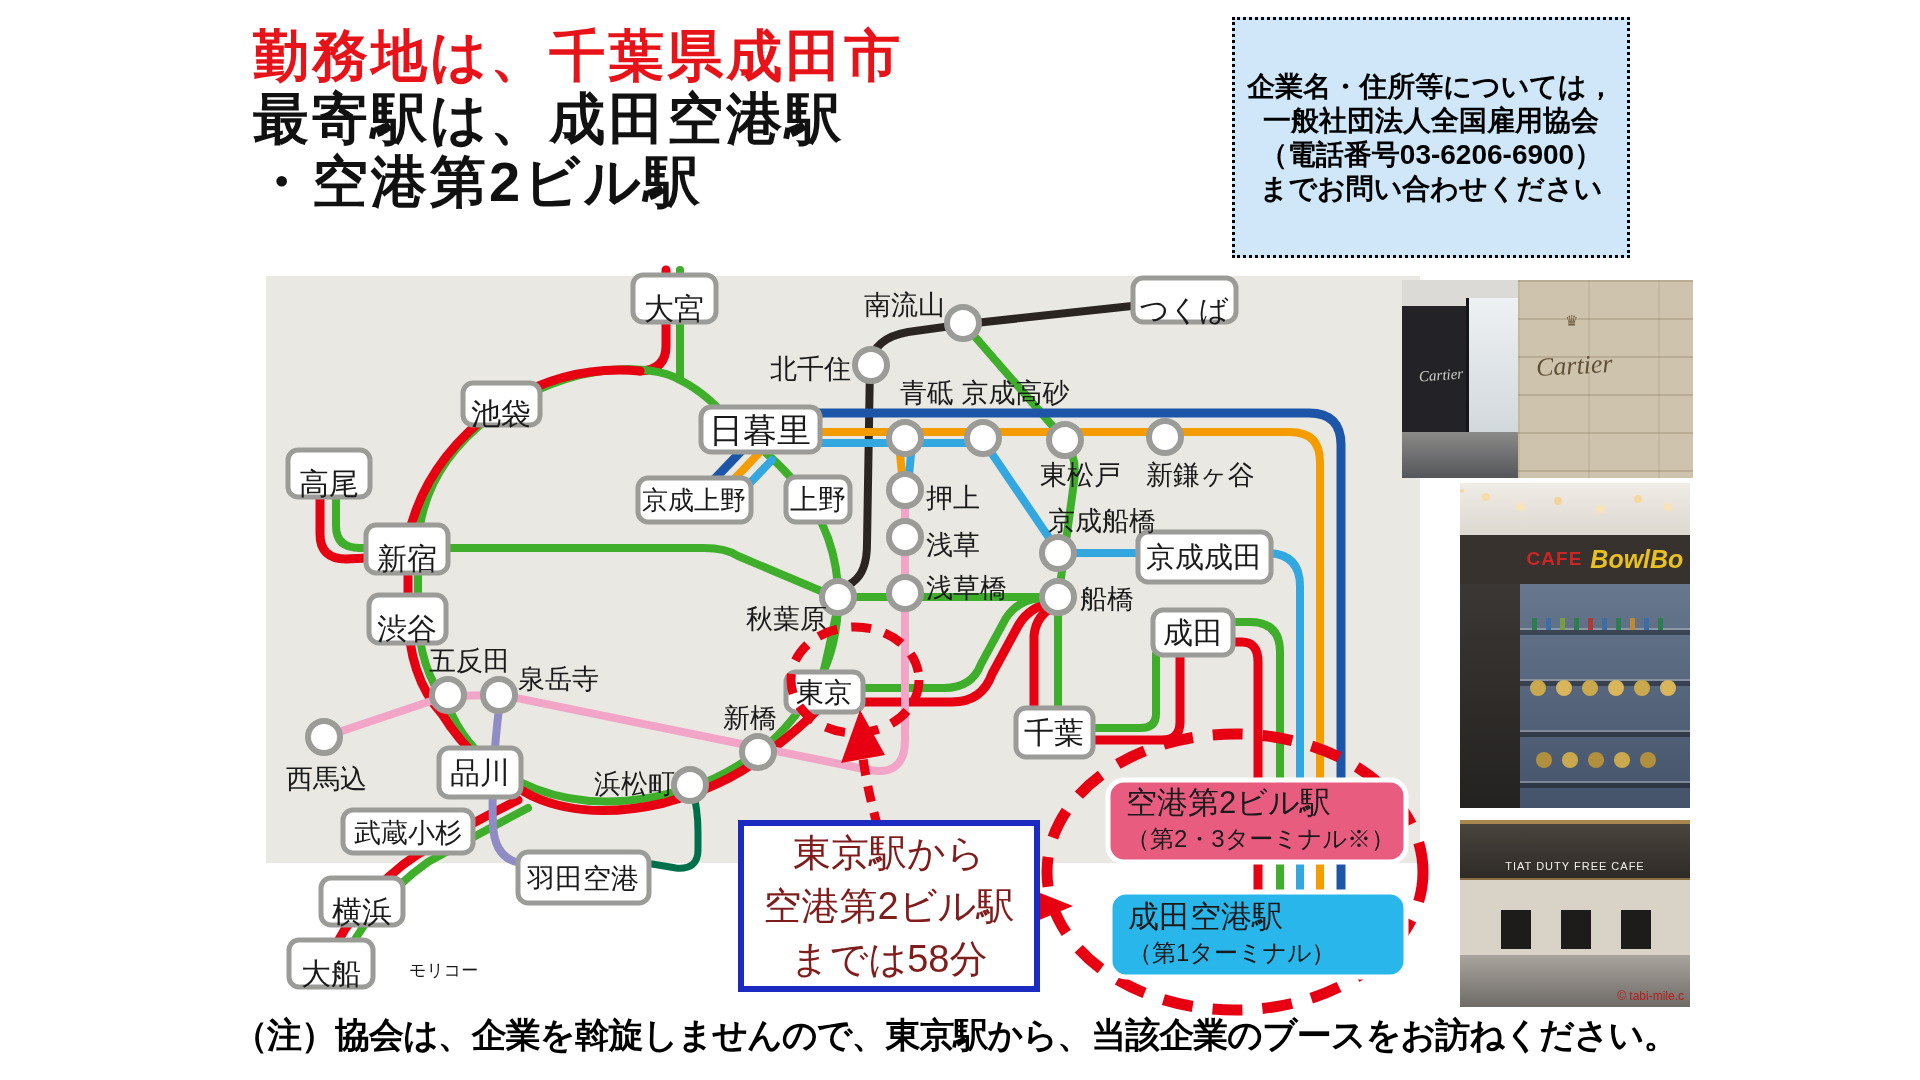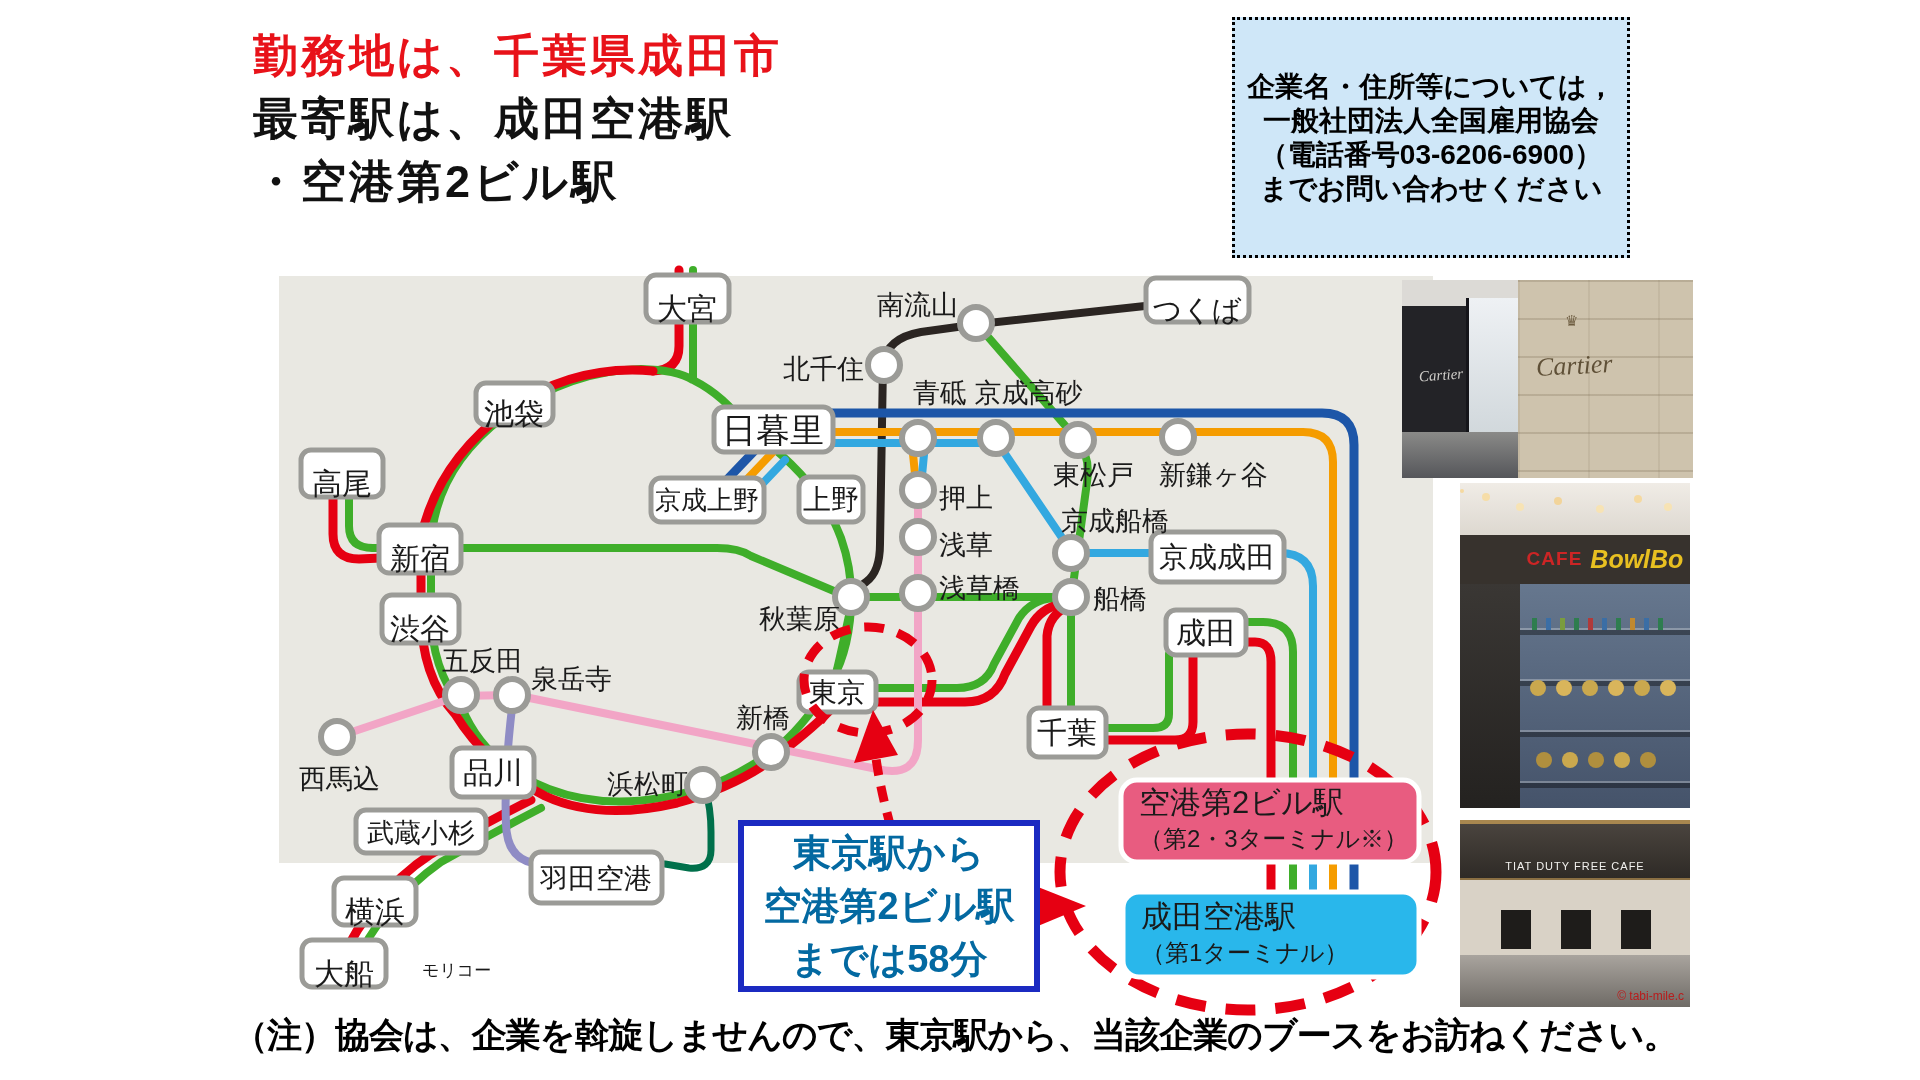--- a/index.html
+++ b/index.html
@@ -1,38 +1,38 @@
 <!DOCTYPE html>
 <html><head>
 <meta charset="utf-8">
 <style>
   html,body{margin:0;padding:0;background:#fff;}
   #stage{position:relative;width:1920px;height:1080px;background:#fff;overflow:hidden;
          font-family:"Liberation Sans",sans-serif;}
   
-  #title{position:absolute;left:253px;top:24px;font-weight:bold;font-size:45px;
+  #title{position:absolute;left:253px;top:24px;font-weight:bold;font-size:56px;
          line-height:63px;letter-spacing:3px;color:#111;white-space:nowrap;}
   #title .t-red{color:#e81219;}
   
   #contact{position:absolute;left:1232px;top:17px;width:398px;height:241px;
            background:#cfe7f8;border:3px dotted #000;box-sizing:border-box;
            display:flex;flex-direction:column;align-items:center;justify-content:center;
            font-weight:bold;font-size:28px;line-height:34px;color:#000;text-align:center;}
   
-  #map{position:absolute;left:279px;top:276px;width:1154px;height:587px;background:#e9e8e2;}
+  #map{position:absolute;left:266px;top:276px;width:1154px;height:587px;background:#e9e8e2;}
   #map svg{position:absolute;left:0;top:0;overflow:visible;}
   svg text{font-family:"Liberation Sans",sans-serif;fill:#1a1a1a;}
   .stn-box{fill:#fff;stroke:#9b9b97;stroke-width:5;}
   .stn-dot{fill:#fff;stroke:#9b9b97;stroke-width:6;}
   .rail{fill:none;stroke-linecap:round;stroke-linejoin:round;}
   
   #callout{position:absolute;left:738px;top:820px;width:302px;height:172px;background:#fff;
            border:6px solid #1b2ac1;box-sizing:border-box;display:flex;flex-direction:column;
-           align-items:center;justify-content:center;font-weight:bold;font-size:38px;
-           line-height:53px;color:#0369a1;white-space:nowrap;}
+           align-items:center;justify-content:center;font-weight:normal;font-size:38px;
+           line-height:53px;color:#7f1d1d;white-space:nowrap;}
   
   #footnote{position:absolute;left:233px;top:1012px;width:1560px;font-weight:bold;
             font-size:35px;letter-spacing:-1px;color:#000;white-space:nowrap;}
   
   .photo{position:absolute;overflow:hidden;}
   #photo-cartier{left:1402px;top:280px;width:291px;height:198px;background:#b9b2a4;}
   .c-ceiling{position:absolute;left:0;top:0;width:42%;height:13%;background:#dcdad6;}
   .c-wall-left{position:absolute;left:0;top:13%;width:40%;height:64%;background:#232327;}
   .c-script-left{position:absolute;left:6%;top:44%;color:#cfcdc9;font-size:15px;font-style:italic;
                  font-family:"Liberation Serif",serif;transform:rotate(-4deg);}

